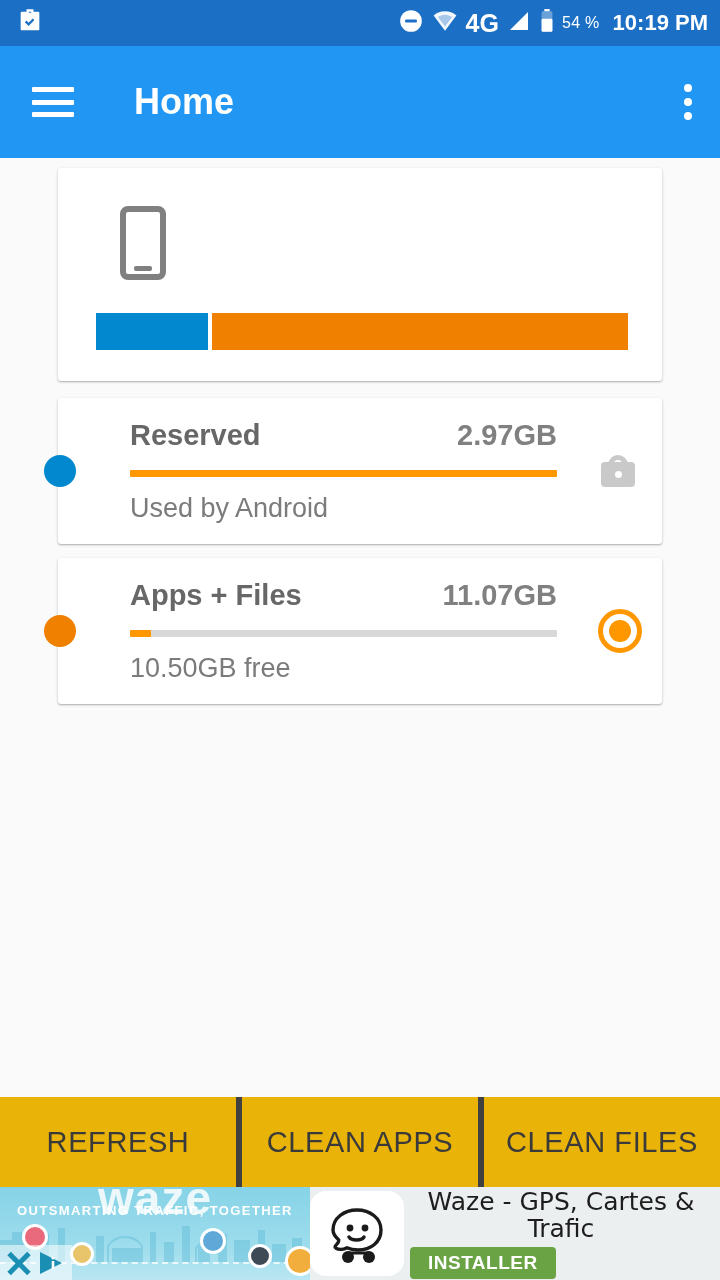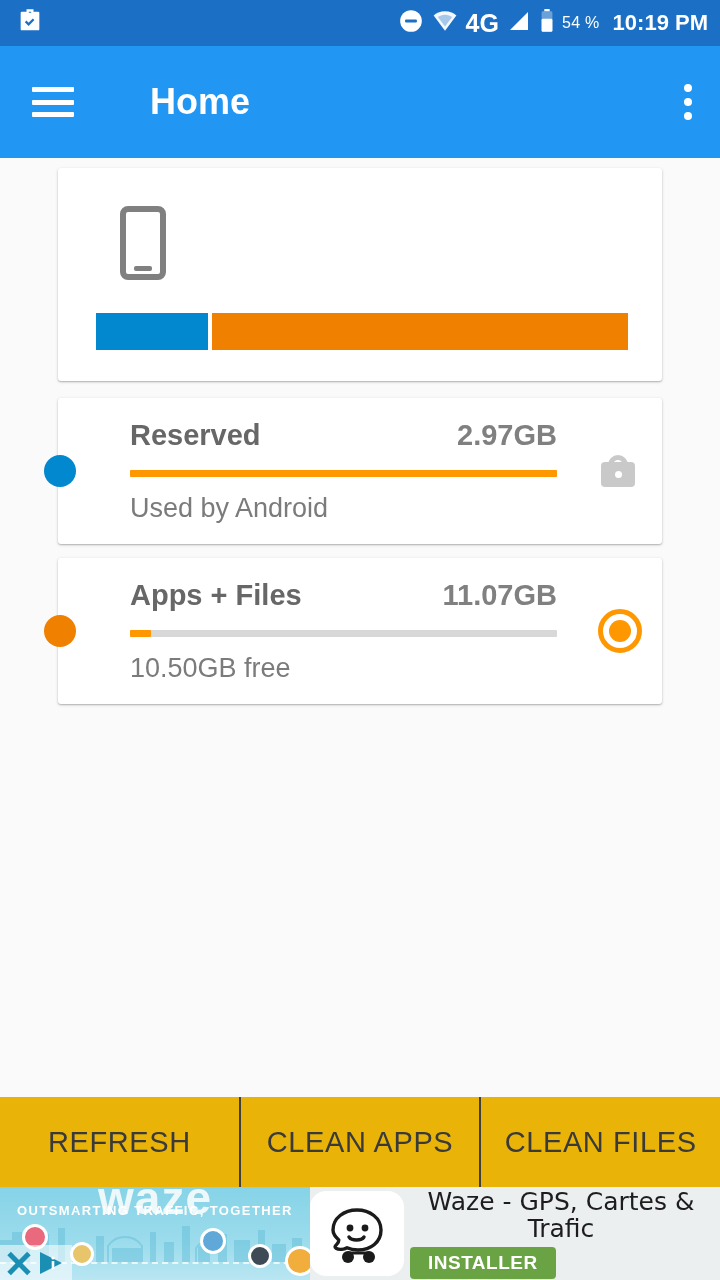--- a/index.html
+++ b/index.html
@@ -23,21 +23,21 @@
   .sb-4g { font-size:25px; font-weight:bold; }
 
   
   .appbar {
     height:112px; background:#2196f3; display:flex; align-items:center;
     padding:0 22px 0 32px; position:relative;
   }
   .hamburger { width:42px; height:30px; display:flex; flex-direction:column;
                justify-content:space-between; cursor:pointer; }
   .hamburger span { display:block; height:5px; background:#fff; border-radius:1px; }
-  .appbar-title { color:#fff; font-size:36px; font-weight:bold; margin-left:76px; }
+  .appbar-title { color:#fff; font-size:36px; font-weight:bold; margin-left:60px; }
   .overflow { margin-left:auto; display:flex; flex-direction:column; gap:6px;
               padding:6px; cursor:pointer; }
   .overflow i { display:block; width:8px; height:8px; border-radius:50%; background:#fff; }
 
   
   .content { position:absolute; top:158px; left:0; right:0; bottom:183px;
              background:#fafafa; }
 
   .card {
     position:absolute; left:58px; right:58px;
@@ -89,21 +89,21 @@
   .radio { position:absolute; right:20px; top:50%; transform:translateY(-50%);
            width:44px; height:44px; border-radius:50%; border:5px solid #ff9800;
            display:flex; align-items:center; justify-content:center; }
   .radio .inner { width:22px; height:22px; border-radius:50%; background:#ff9800; }
 
   
   .btnbar { position:absolute; left:0; right:0; bottom:93px; height:90px;
             background:#eab308; display:flex; }
   .btn { flex:1; display:flex; align-items:center; justify-content:center;
          font-size:29px; color:#3a3a3a; letter-spacing:.6px; cursor:pointer; }
-  .btn + .btn { border-left:2px solid #404040; }
+  .btn + .btn { border-left:6px solid #404040; }
 
   
   .ad { position:absolute; left:0; right:0; bottom:0; height:93px;
         background:#eceff0; display:flex; overflow:hidden; }
   .ad-art { position:relative; width:310px; height:100%; background:#8fd5e8;
             overflow:hidden; flex:none; }
   .ad-sky { position:absolute; inset:0; background:linear-gradient(#86d3e7 0%, #9cdcec 60%, #b9e6f2 100%); }
   .ad-wordmark { position:absolute; top:-16px; left:0; right:0; text-align:center;
         font-size:46px; font-weight:bold; color:#fff; opacity:.85; letter-spacing:1px; }
   .ad-tag { position:absolute; top:16px; left:0; right:0; text-align:center;

